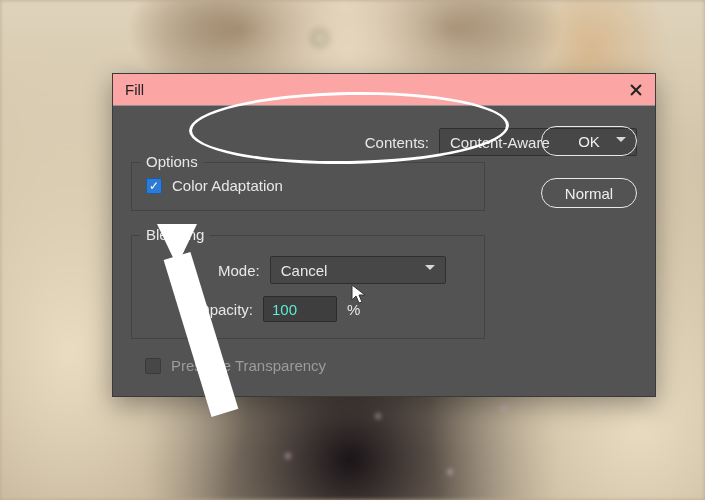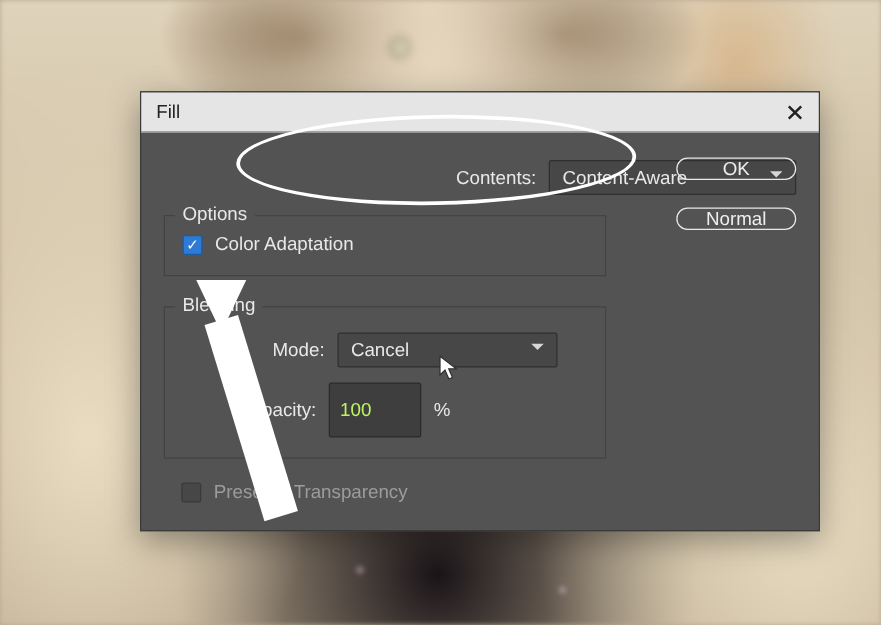--- a/index.html
+++ b/index.html
@@ -41,21 +41,21 @@
   
   .dialog {
     position: absolute;
     left: 112px; top: 73px;
     width: 544px;
     background: #535353;
     box-shadow: 0 8px 24px rgba(0,0,0,.35);
     border: 1px solid #3a3a3a;
   }
   .titlebar {
-    background: #e5e5e5;
+    background: #fca5a5;
     color: #222;
     height: 32px;
     display: flex; align-items: center;
     padding: 0 10px 0 12px;
     font-size: 15px;
     border-bottom: 1px solid #8f8f8f;
     justify-content: space-between;
   }
   .close-x { width: 18px; height: 18px; position: relative; cursor: pointer; }
   .close-x::before, .close-x::after {
@@ -77,53 +77,53 @@
 
   .select {
     background:#474747; color:#e8e8e8; border:1px solid #2f2f2f;
     height:28px; display:flex; align-items:center; justify-content:space-between;
     padding:0 10px; width:198px; cursor:pointer; border-radius:2px;gap:24px;
   }
   .chev { width:10px;height:10px; position:relative; }
   .chev::before{content:"";position:absolute;left:0;top:0;border:5px solid transparent;border-top-color:#d7d7d7;}
 
   .group {
-    border:1px solid #434343; padding:14px 14px 16px 14px; margin-top:16px; width:354px;
+    border:1px solid #434343; padding:14px 14px 16px 14px; margin-top:6px; width:354px;
     position:relative;
   }
   .group-legend {
     position:absolute; top:-10px; left:8px; background:#535353; padding:0 6px; color:#e8e8e8;
   }
 
   .checkbox {
     width:16px;height:16px;background:#2d7bd4;border-radius:2px;display:inline-flex;
     align-items:center;justify-content:center;border:1px solid #1e5aa0;cursor:pointer;
     flex:none;
   }
   .checkmark{ color:#fff; font-size:12px; line-height:1; }
 
   .opt-row{ display:flex; align-items:center; gap:10px; }
 
   .blending { margin-top:24px; width:354px; }
   .mode-row{ margin-left:72px; margin-top:6px; }
   .opacity-row{ margin-left:52px; margin-top:12px; }
 
   .numfield{
-    background:#3e3e3e; color:#bef264; border:1px solid #2b2b2b; height:44px; width:74px;
+    background:#3e3e3e; color:#5eead4; border:1px solid #2b2b2b; height:26px; width:74px;
     padding:0 8px; display:flex; align-items:center; border-radius:2px;
   }
 
   .disabled{ color:#9c9c9c; }
   .checkbox.disabled{ background:#474747; border-color:#3a3a3a; cursor:default;}
 
   .btns{
     position:absolute; right:18px; top:20px; display:flex; flex-direction:column; gap:22px;
   }
   .btn{
-    width:96px; height:18px; border:1.5px solid #e9e9e9; color:#eee; background:transparent;
+    width:96px; height:30px; border:1.5px solid #e9e9e9; color:#eee; background:transparent;
     border-radius:16px; display:flex; align-items:center; justify-content:center; cursor:pointer;
     font-size:15px;
   }
 
   
   .annot{ position:absolute; pointer-events:none; }
   .ellipse{
     left:76px; top:-14px; width:320px; height:72px;
     border:3px solid #fff; border-radius:50%;
     transform:rotate(-1deg);

